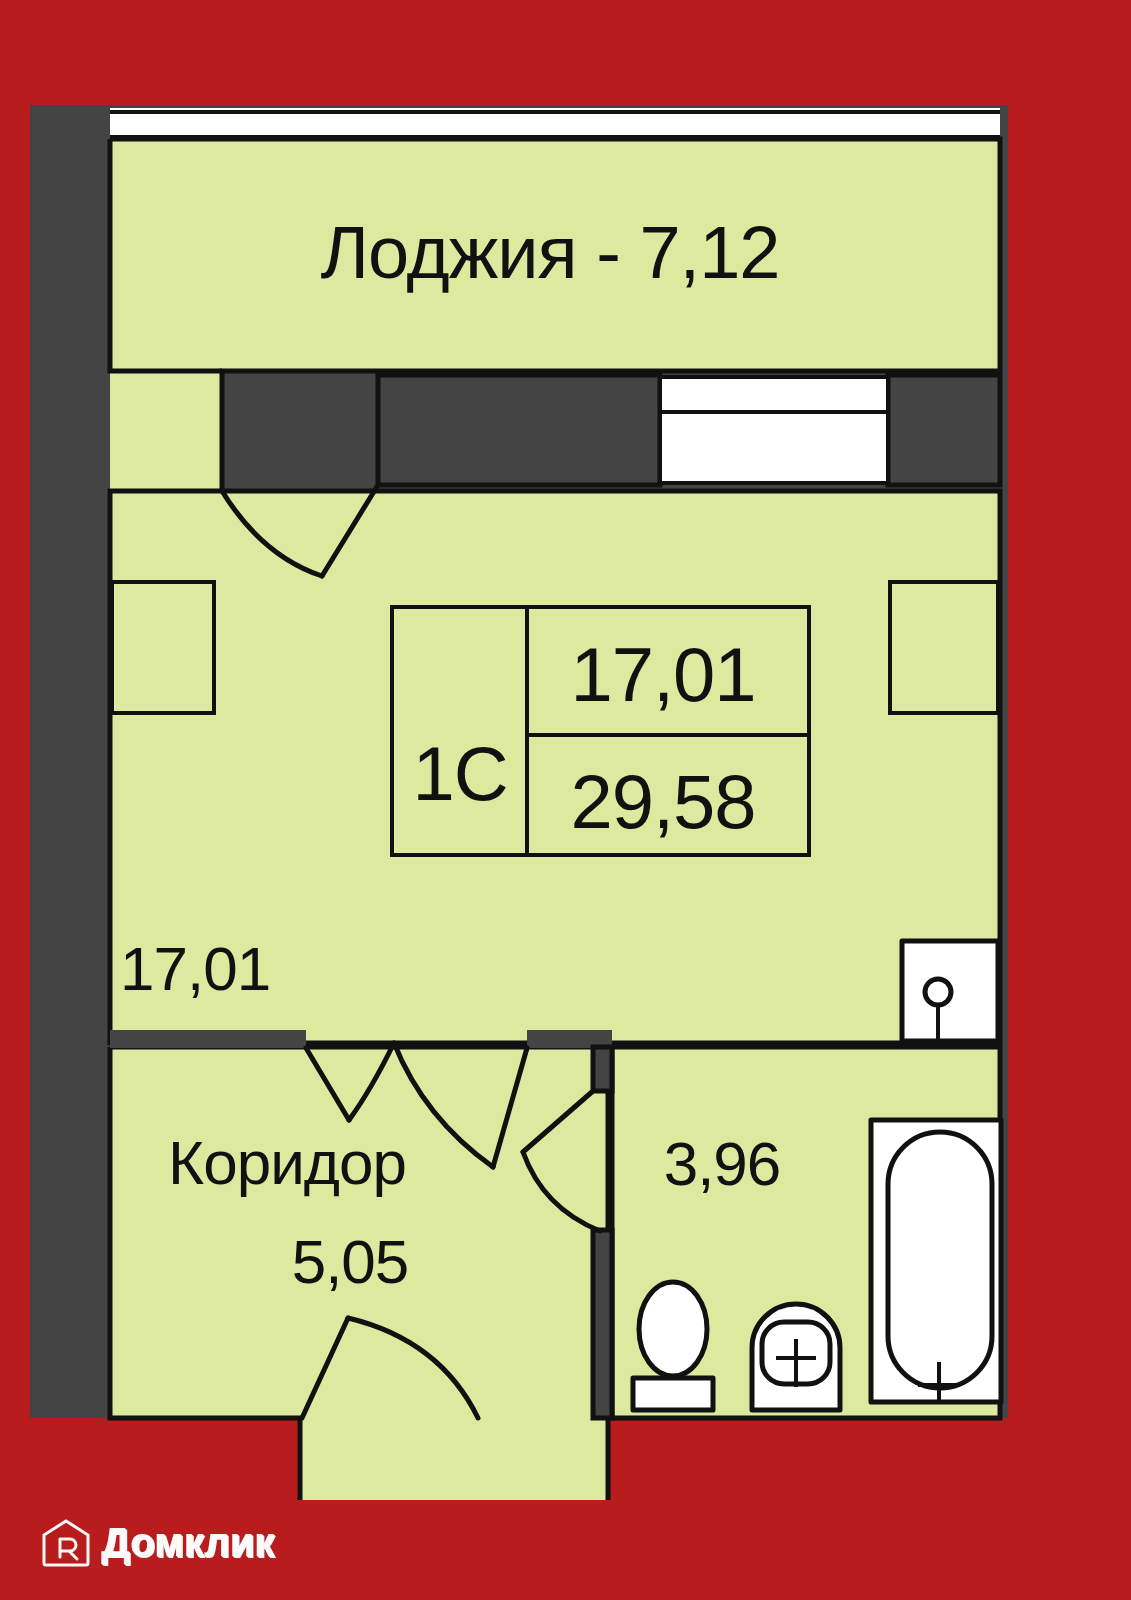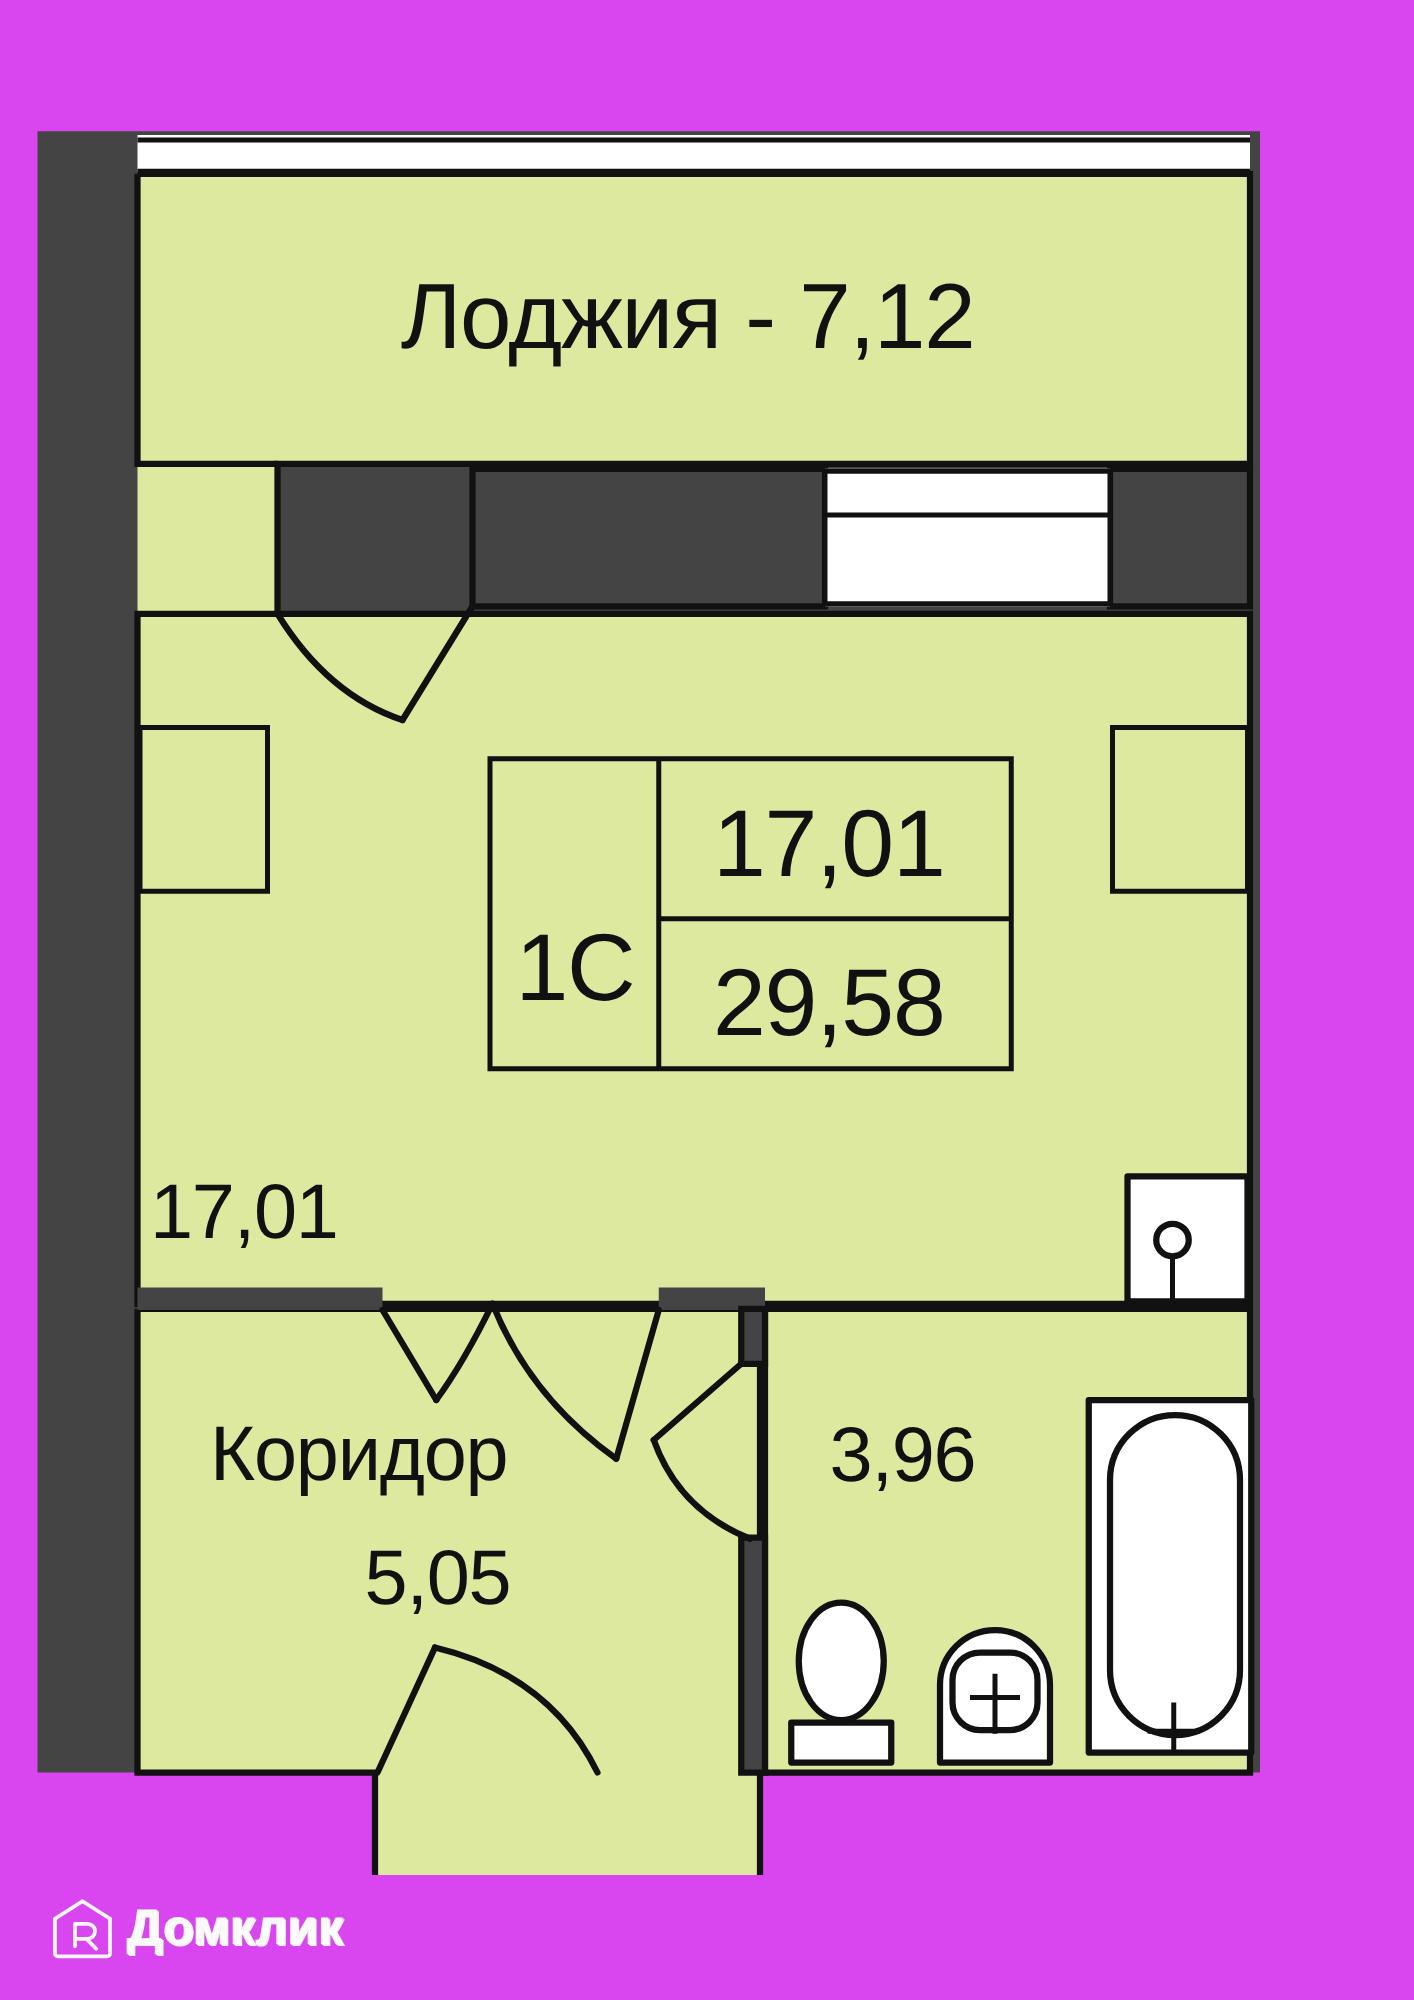--- a/index.html
+++ b/index.html
@@ -8,21 +8,21 @@
     padding: 0;
     background: #ffffff;
   }
   body {
     font-family: "Liberation Sans", sans-serif;
   }
   #page {
     position: relative;
     width: 1131px;
     height: 1600px;
-    background: #d946ef;
+    background: #b91c1c;
     overflow: hidden;
   }
   #plan-svg {
     position: absolute;
     left: 0;
     top: 0;
     width: 1131px;
     height: 1600px;
     display: block;
   }

